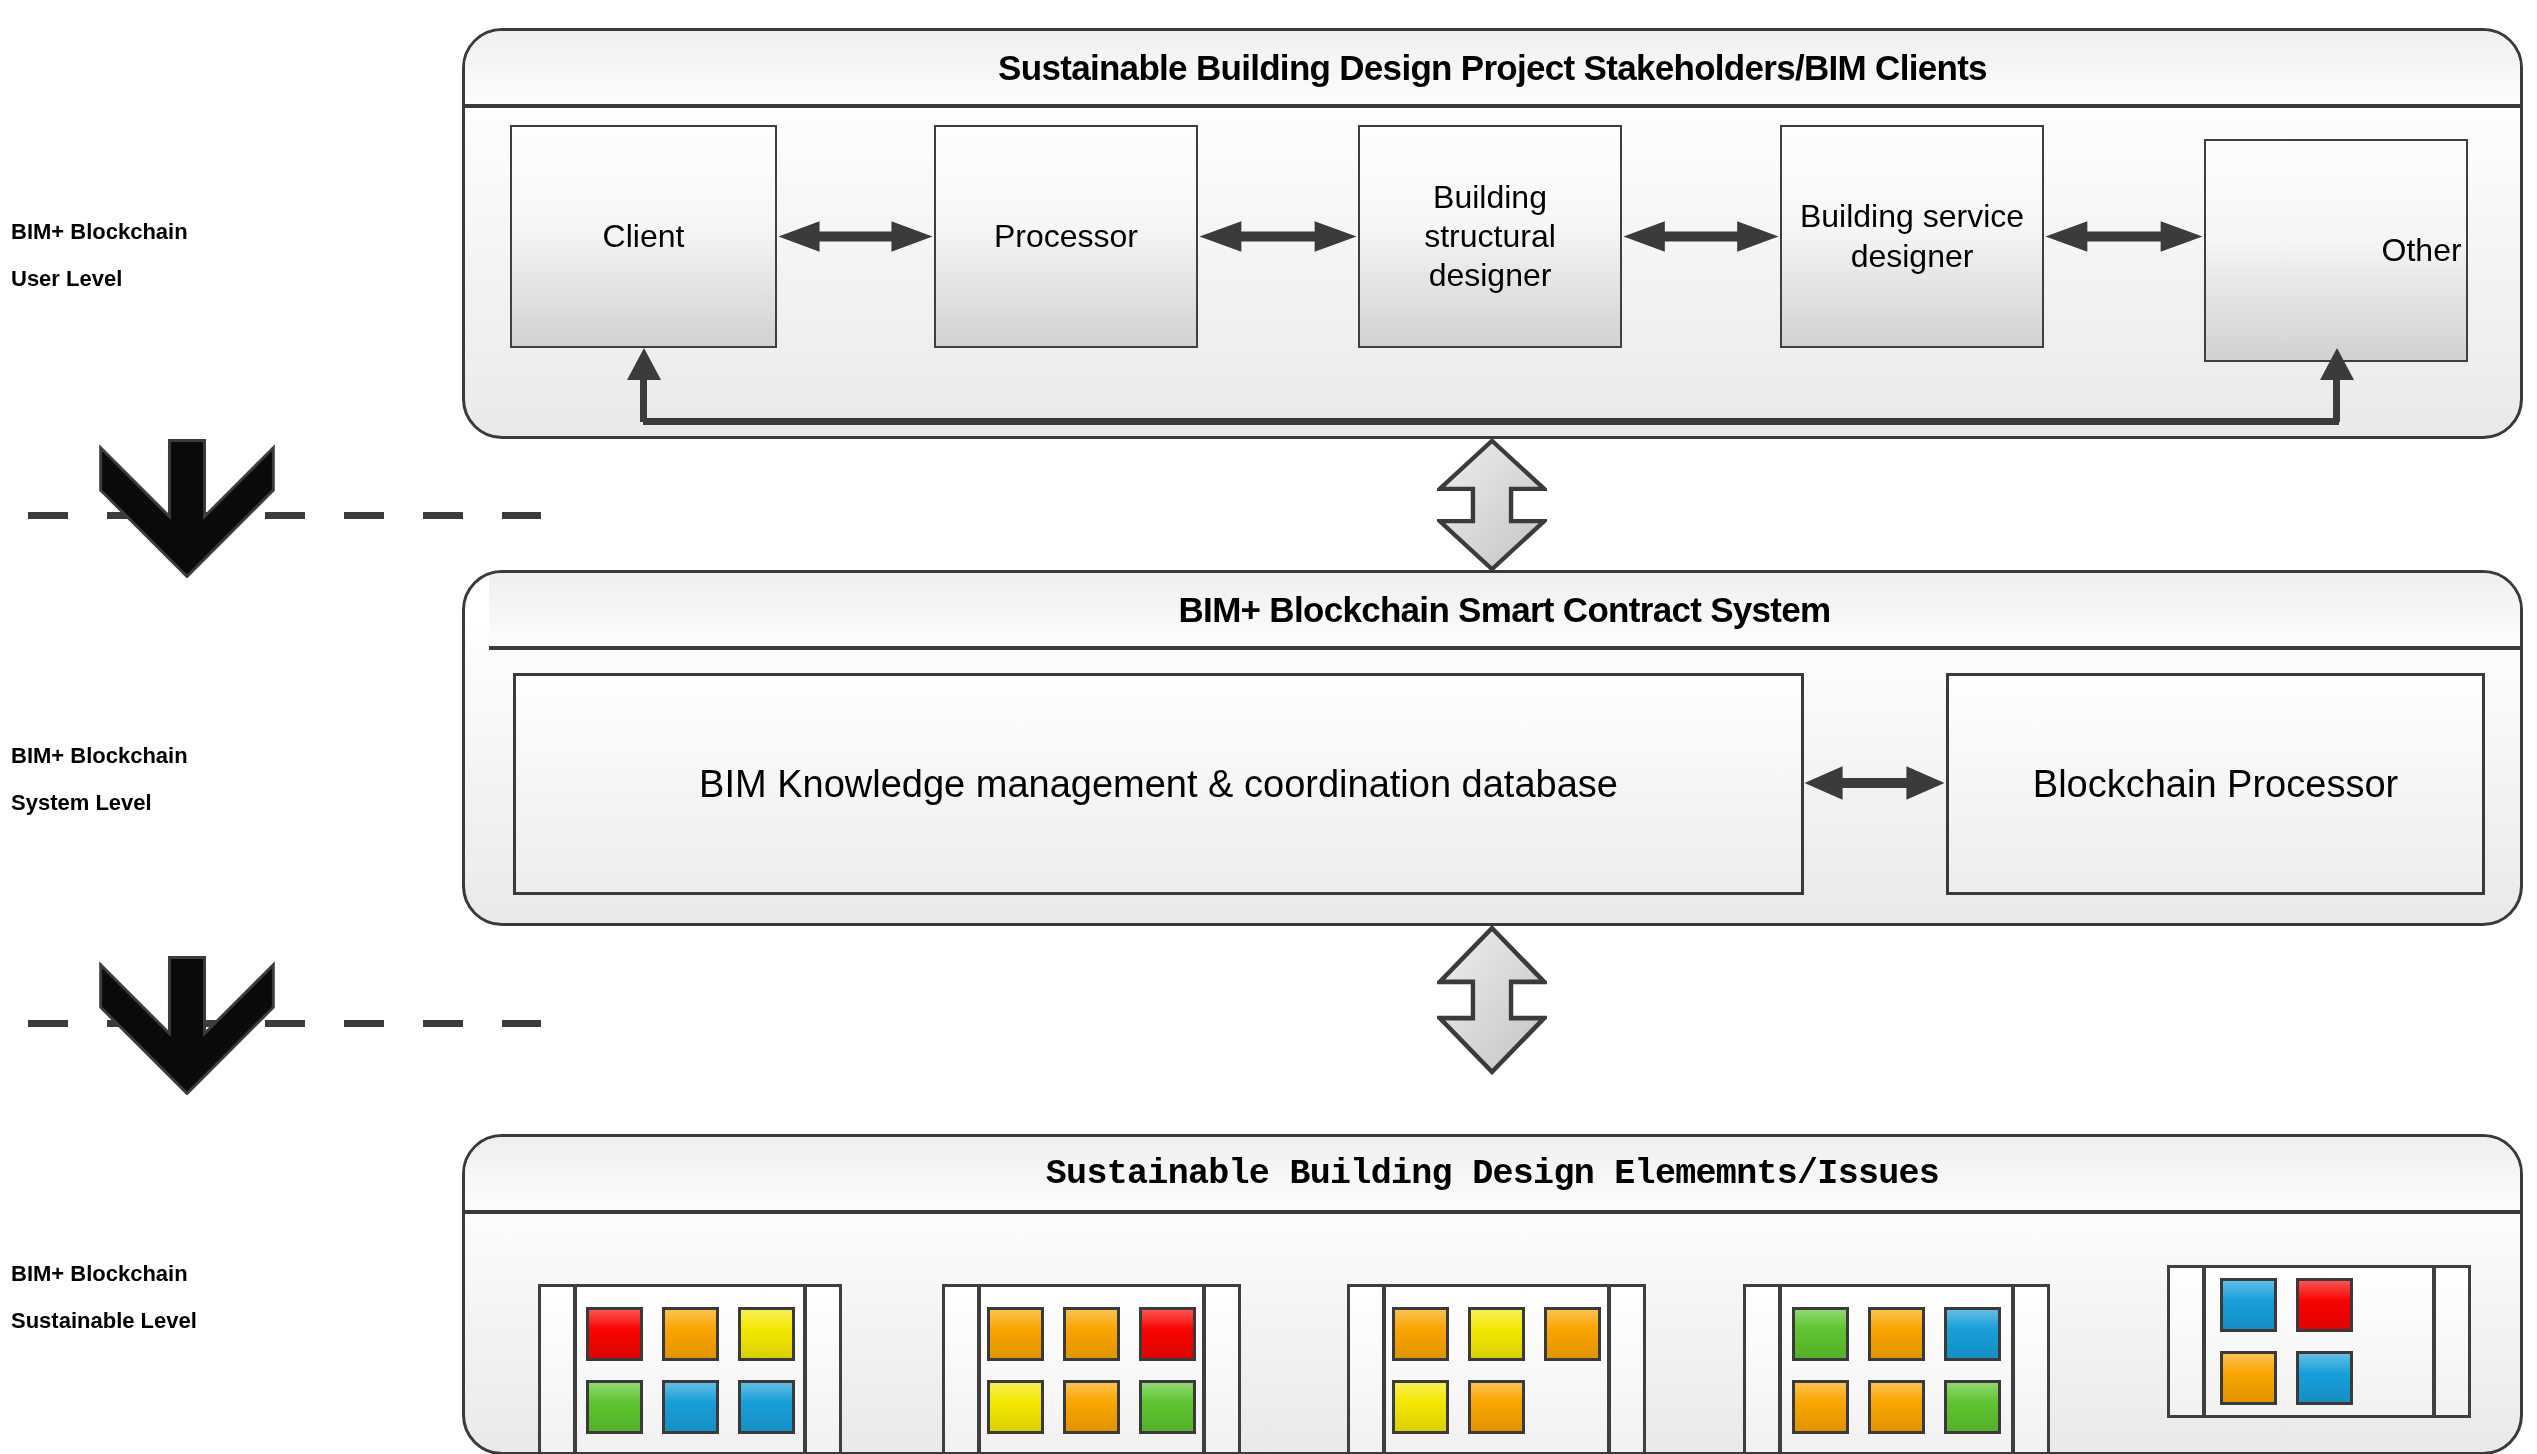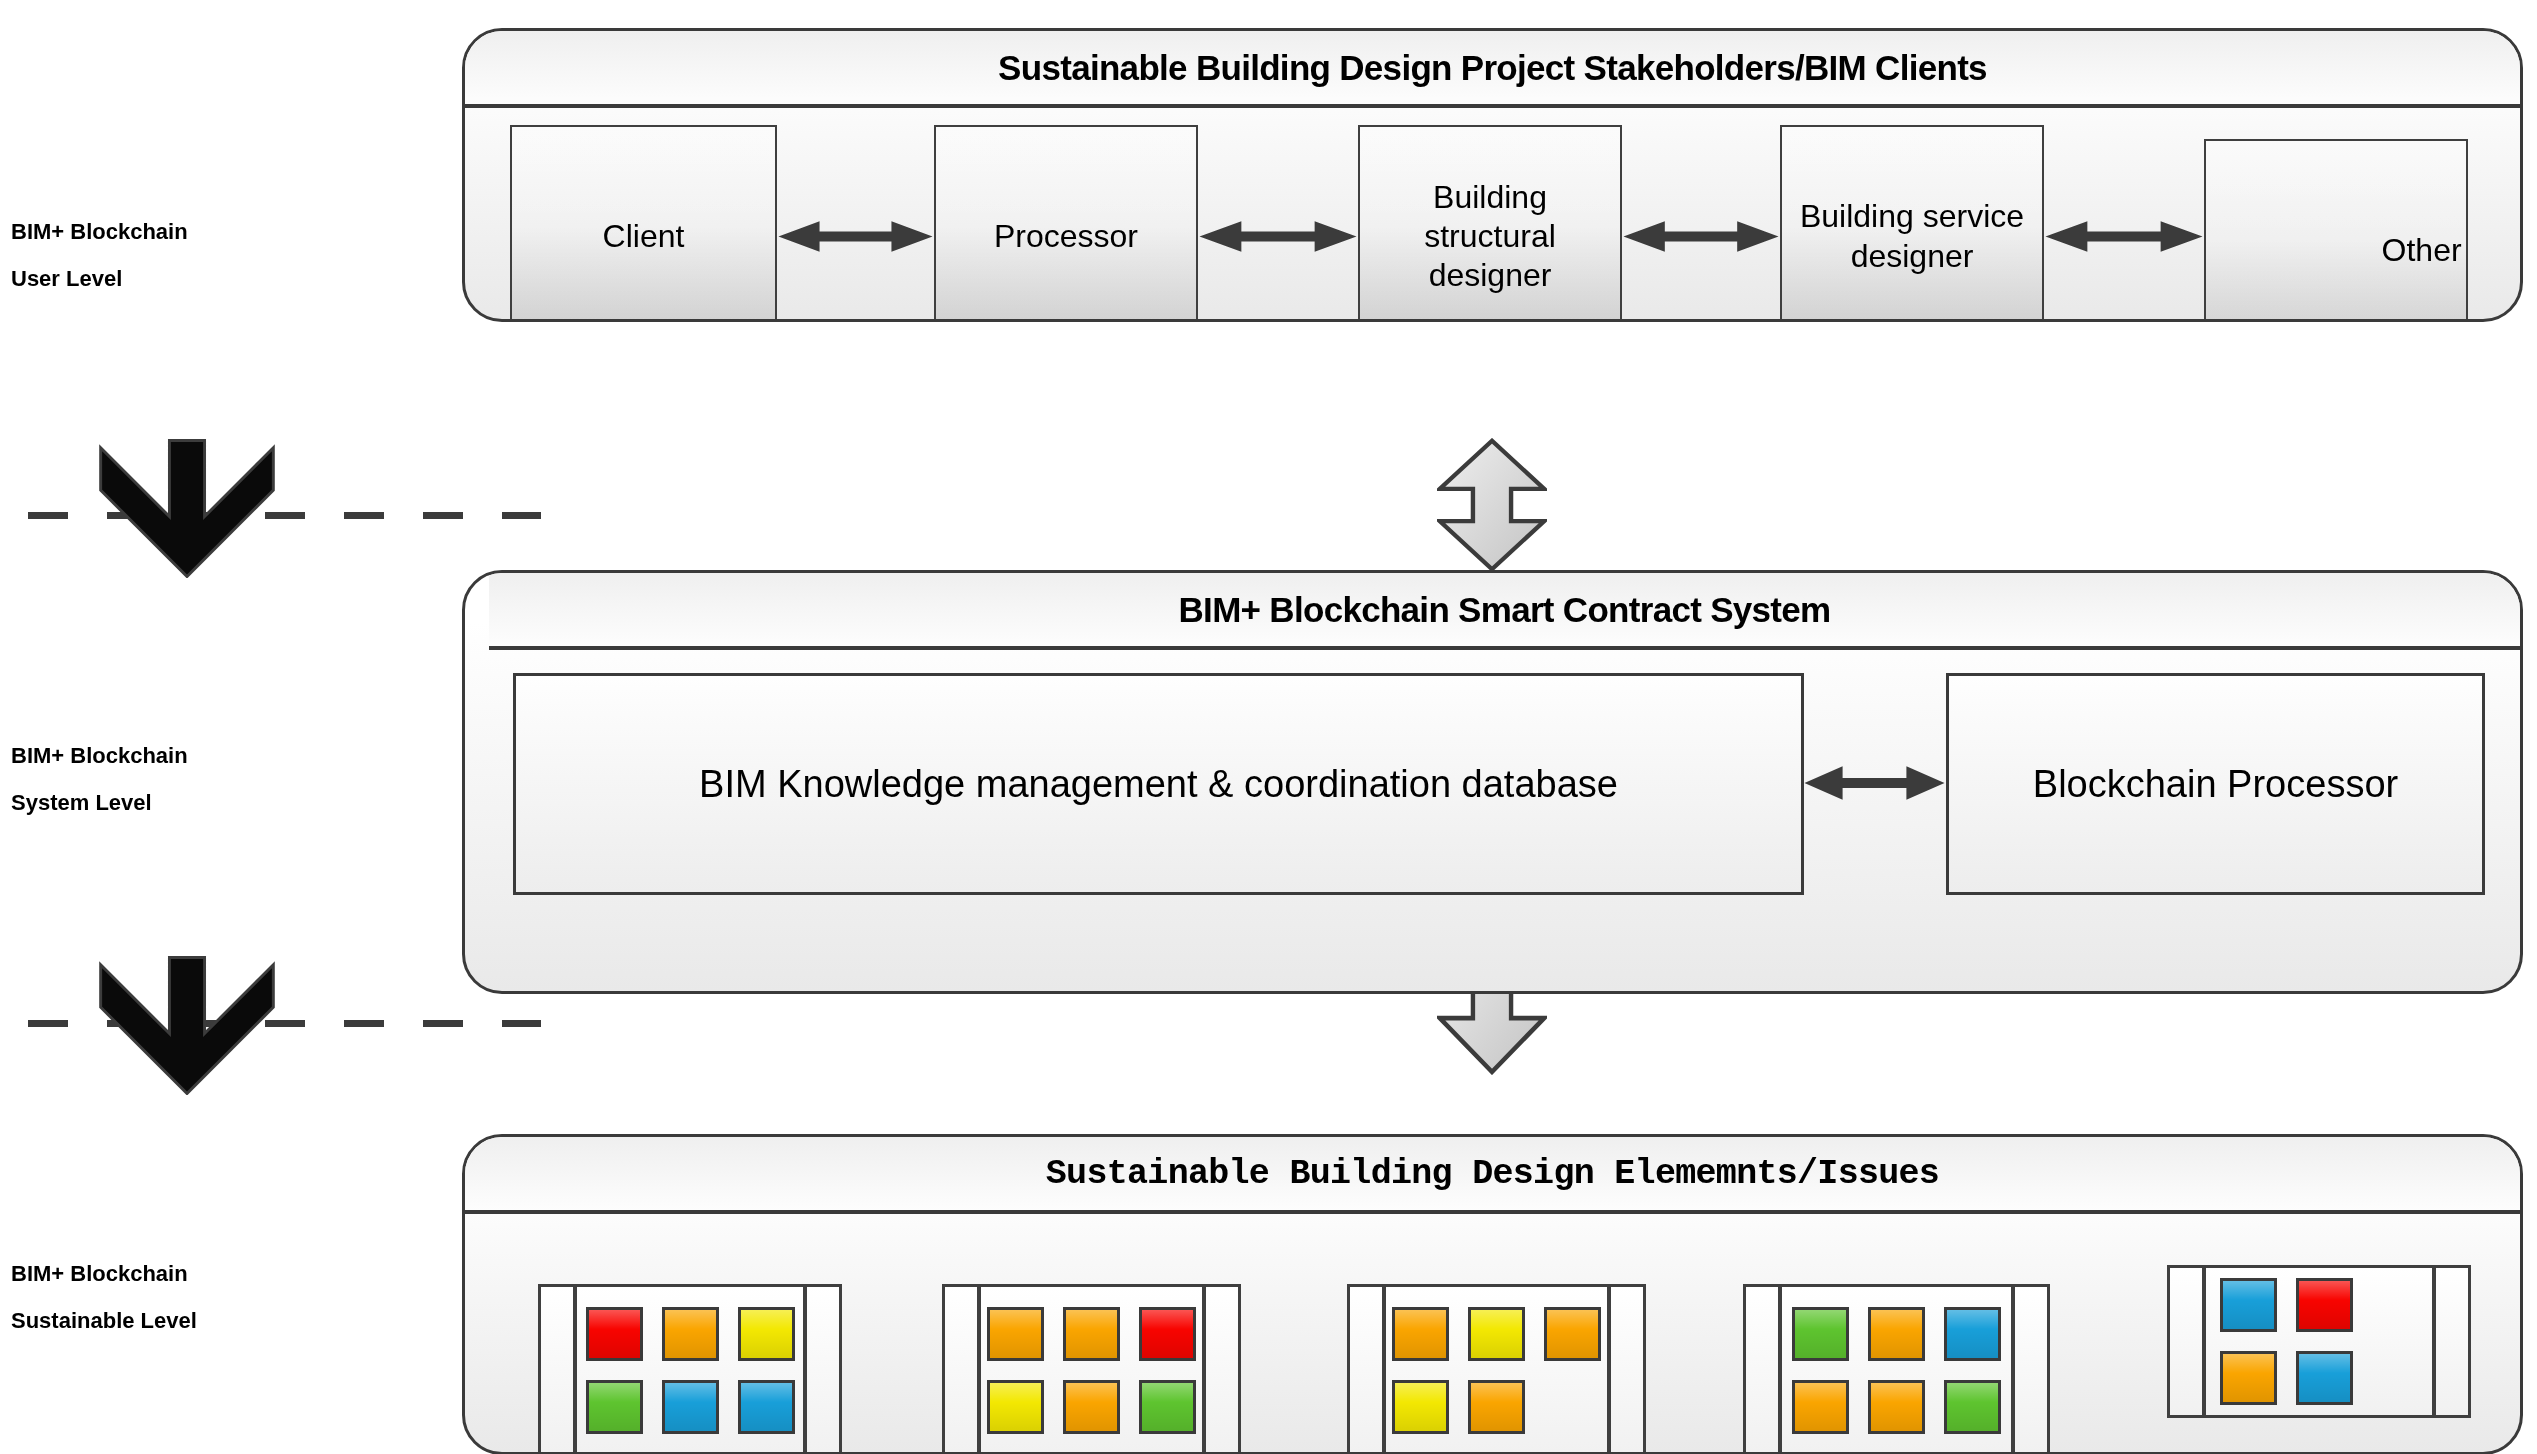--- a/index.html
+++ b/index.html
@@ -90,21 +90,21 @@
   <svg class="abs" style="left:1437px;top:925px;" width="110" height="150" viewBox="0 0 150 190" preserveAspectRatio="none">
     <defs>
         <linearGradient id="gg2" x1="0" y1="0" x2="1" y2="1">
       <stop offset="0" stop-color="#EFEFEF"></stop>
           <stop offset="1" stop-color="#C3C3C3"></stop>
     </linearGradient>
       </defs>
     <polygon points="75,4 146,72 101,72 101,118 146,118 75,186 4,118 49,118 49,72 4,72" fill="url(#gg2)" stroke="#3B3B3B" stroke-width="6"></polygon>
   </svg>
 
-  <div class="section" style="top:28px;height:294px;">
+  <div class="section" style="top:28px;height:411px;">
     <div class="sec-header">
       <span class="sec-title">Sustainable Building Design Project Stakeholders/BIM Clients</span>
     </div>
 
     <div class="sbox tint" style="left:45px;top:94px;width:267px;height:223px;text-align:right;">
       <span>Client</span>
     </div>
     <div class="sbox tint" style="left:469px;top:94px;width:264px;height:223px;">
       <span>Processor</span>
     </div>
@@ -131,21 +131,21 @@
       <polygon points="2,24 58,3 58,17 156,17 156,3 212,24 156,45 156,31 58,31 58,45" fill="#3B3B3B"></polygon>
     </svg>
 
     <div class="loop-line" style="left:178px;top:387px;width:1696px;height:6.6px;"></div>
     <div class="loop-line" style="left:175px;top:348px;width:6.6px;height:43px;"></div>
     <div class="loop-line" style="left:1868px;top:348px;width:6.6px;height:43px;"></div>
     <div class="loop-head" style="left:162px;top:317px;"></div>
     <div class="loop-head" style="left:1855px;top:317px;"></div>
   </div>
 
-  <div class="section" style="top:570px;height:424px;padding-left:24px;">
+  <div class="section" style="top:570px;height:356px;padding-left:24px;">
     <div class="sec-header">
       <span class="sec-title">BIM+ Blockchain Smart Contract System</span>
     </div>
     <div class="ibox" style="left:48px;top:100px;width:1291px;height:222px;">
       <span>BIM Knowledge management &amp; coordination database</span>
     </div>
     <div class="ibox" style="left:1481px;top:100px;width:539px;height:222px;">
       <span>Blockchain Processor</span>
     </div>
     <svg class="abs" style="left:1338px;top:191px;" width="143" height="38" viewBox="0 0 195 52" preserveAspectRatio="none">

